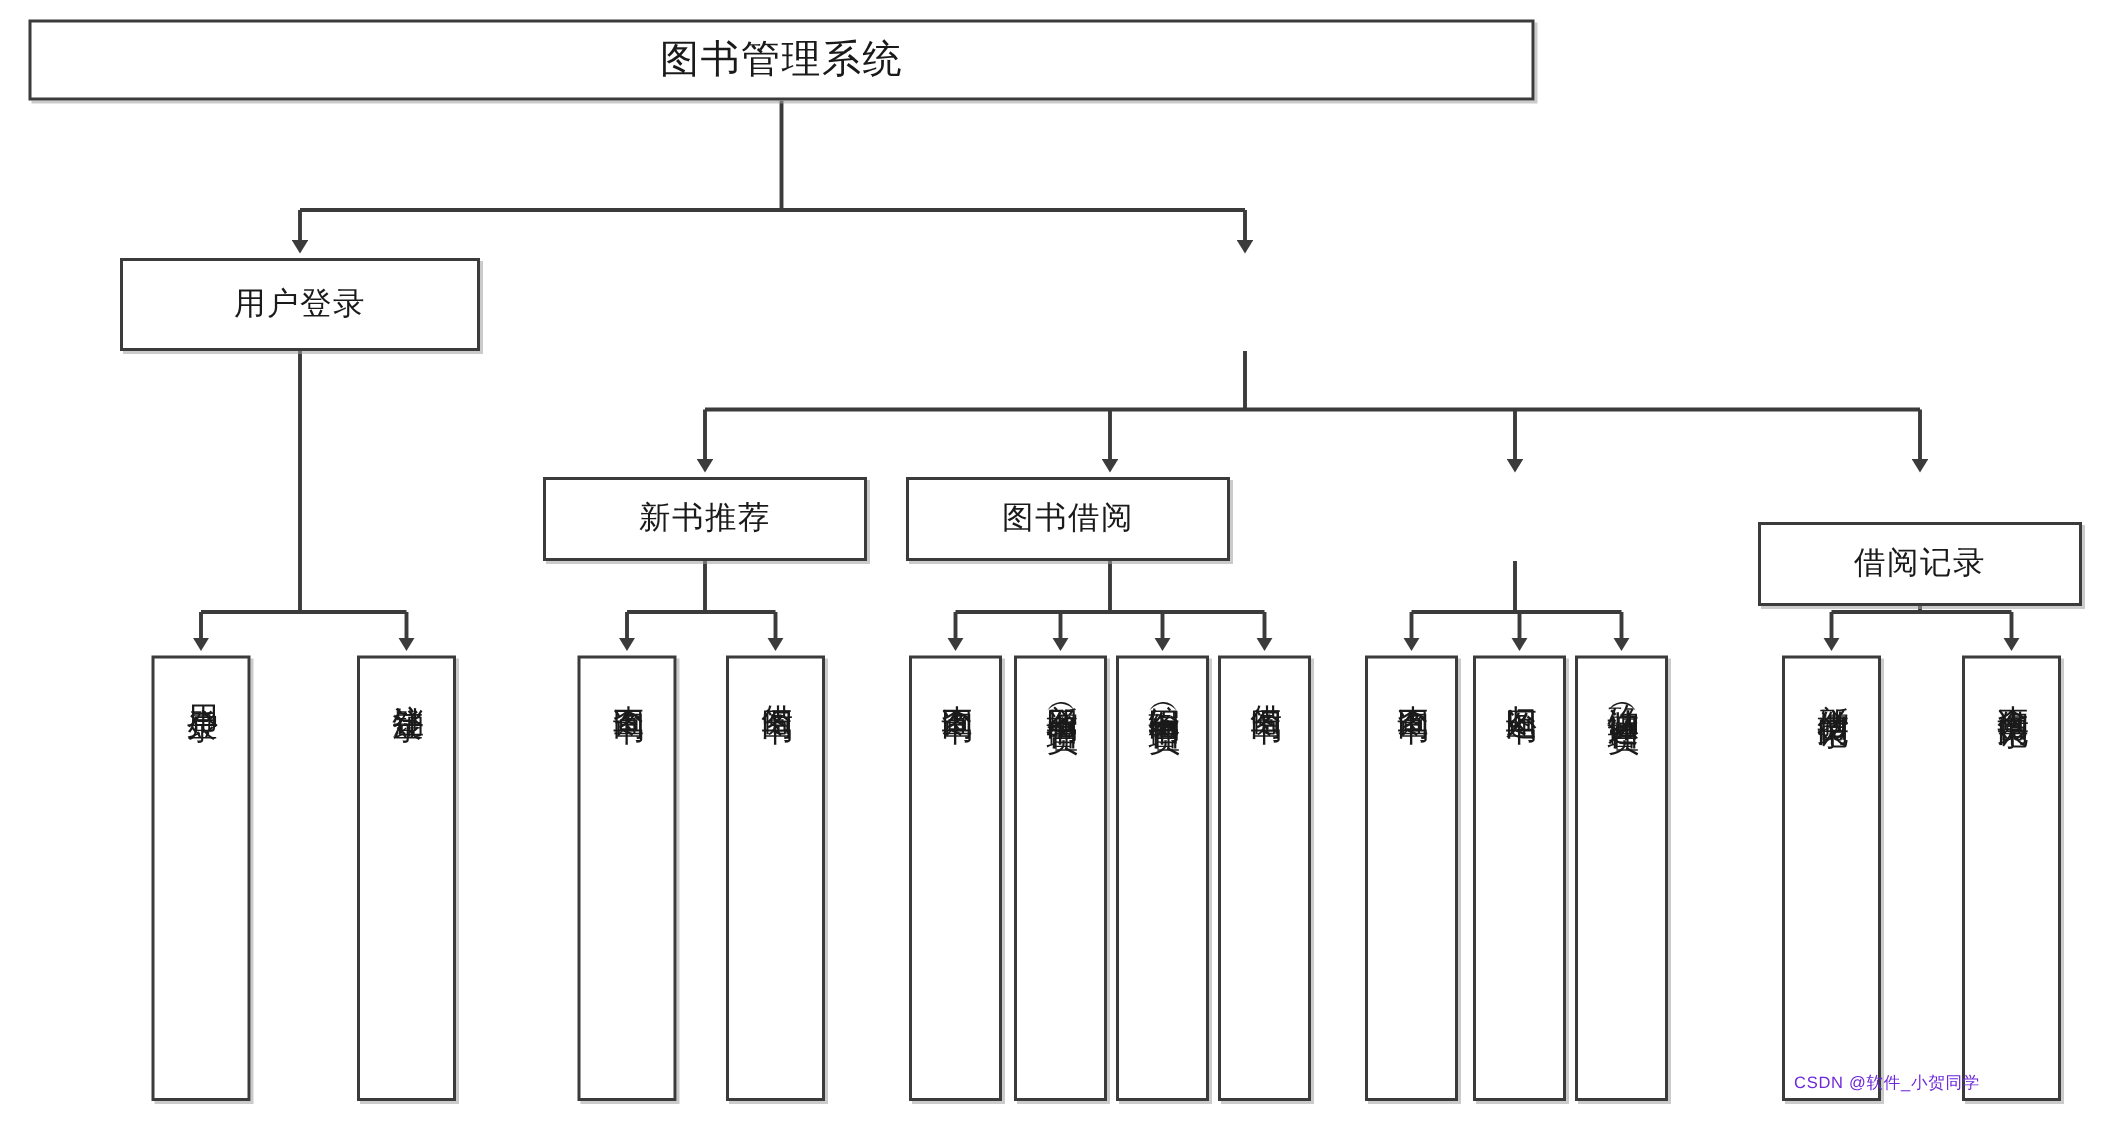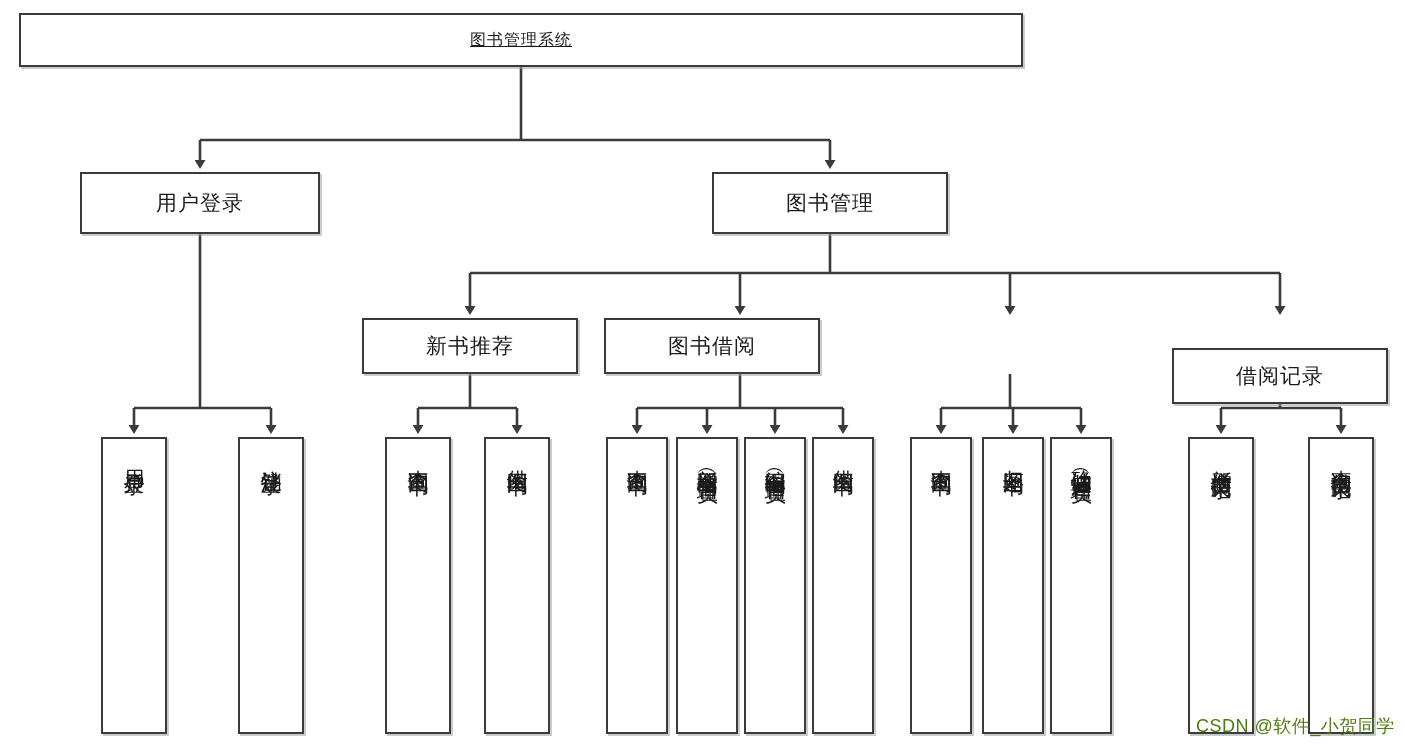--- a/index.html
+++ b/index.html
@@ -32,41 +32,41 @@
   }
   .node.shadowed{
     box-shadow:2px 2px 0 0 rgba(160,160,160,0.55);
   }
   .node-h{
     font-size:21px;
     letter-spacing:1px;
     line-height:1.2;
     white-space:nowrap;
   }
-  .node-root .node-h{font-size:16px;text-decoration:underline;}
+  .node-root .node-h{font-size:26px;}
   
   .node-v{
     align-items:flex-start;
     justify-content:center;
     padding-top:14px;
   }
   .vtext{
     writing-mode:vertical-rl;
     text-orientation:upright;
     -webkit-text-orientation:upright;
     font-size:21px;
     line-height:1.06;
     letter-spacing:2px;
     white-space:nowrap;
     color:#1a1a1a;
   }
   .watermark{
     position:absolute;
-    font-size:18px;
-    color:#4d7c0f;
+    font-size:11px;
+    color:#6d28d9;
     white-space:nowrap;
     letter-spacing:0.5px;
     user-select:none;
   }
 </style>
 </head>
 <body>
 
 <div id="canvas">
 
@@ -121,23 +121,20 @@
     </g>
   </svg>
 
   <div class="node node-root shadowed" style="left:19px;top:13px;width:1004px;height:54px;">
     <span class="node-h">图书管理系统</span>
   </div>
 
   <div class="node shadowed" style="left:80px;top:172px;width:240px;height:62px;">
     <span class="node-h">用户登录</span>
   </div>
-  <div class="node shadowed" style="left:712px;top:172px;width:236px;height:62px;">
-    <span class="node-h">图书管理</span>
-  </div>
 
   <div class="node shadowed" style="left:362px;top:318px;width:216px;height:56px;">
     <span class="node-h">新书推荐</span>
   </div>
   <div class="node shadowed" style="left:604px;top:318px;width:216px;height:56px;">
     <span class="node-h">图书借阅</span>
   </div>
   <div class="node shadowed" style="left:1172px;top:318px;width:216px;height:56px;margin-top:30px;">
     <span class="node-h">借阅记录</span>
   </div>

